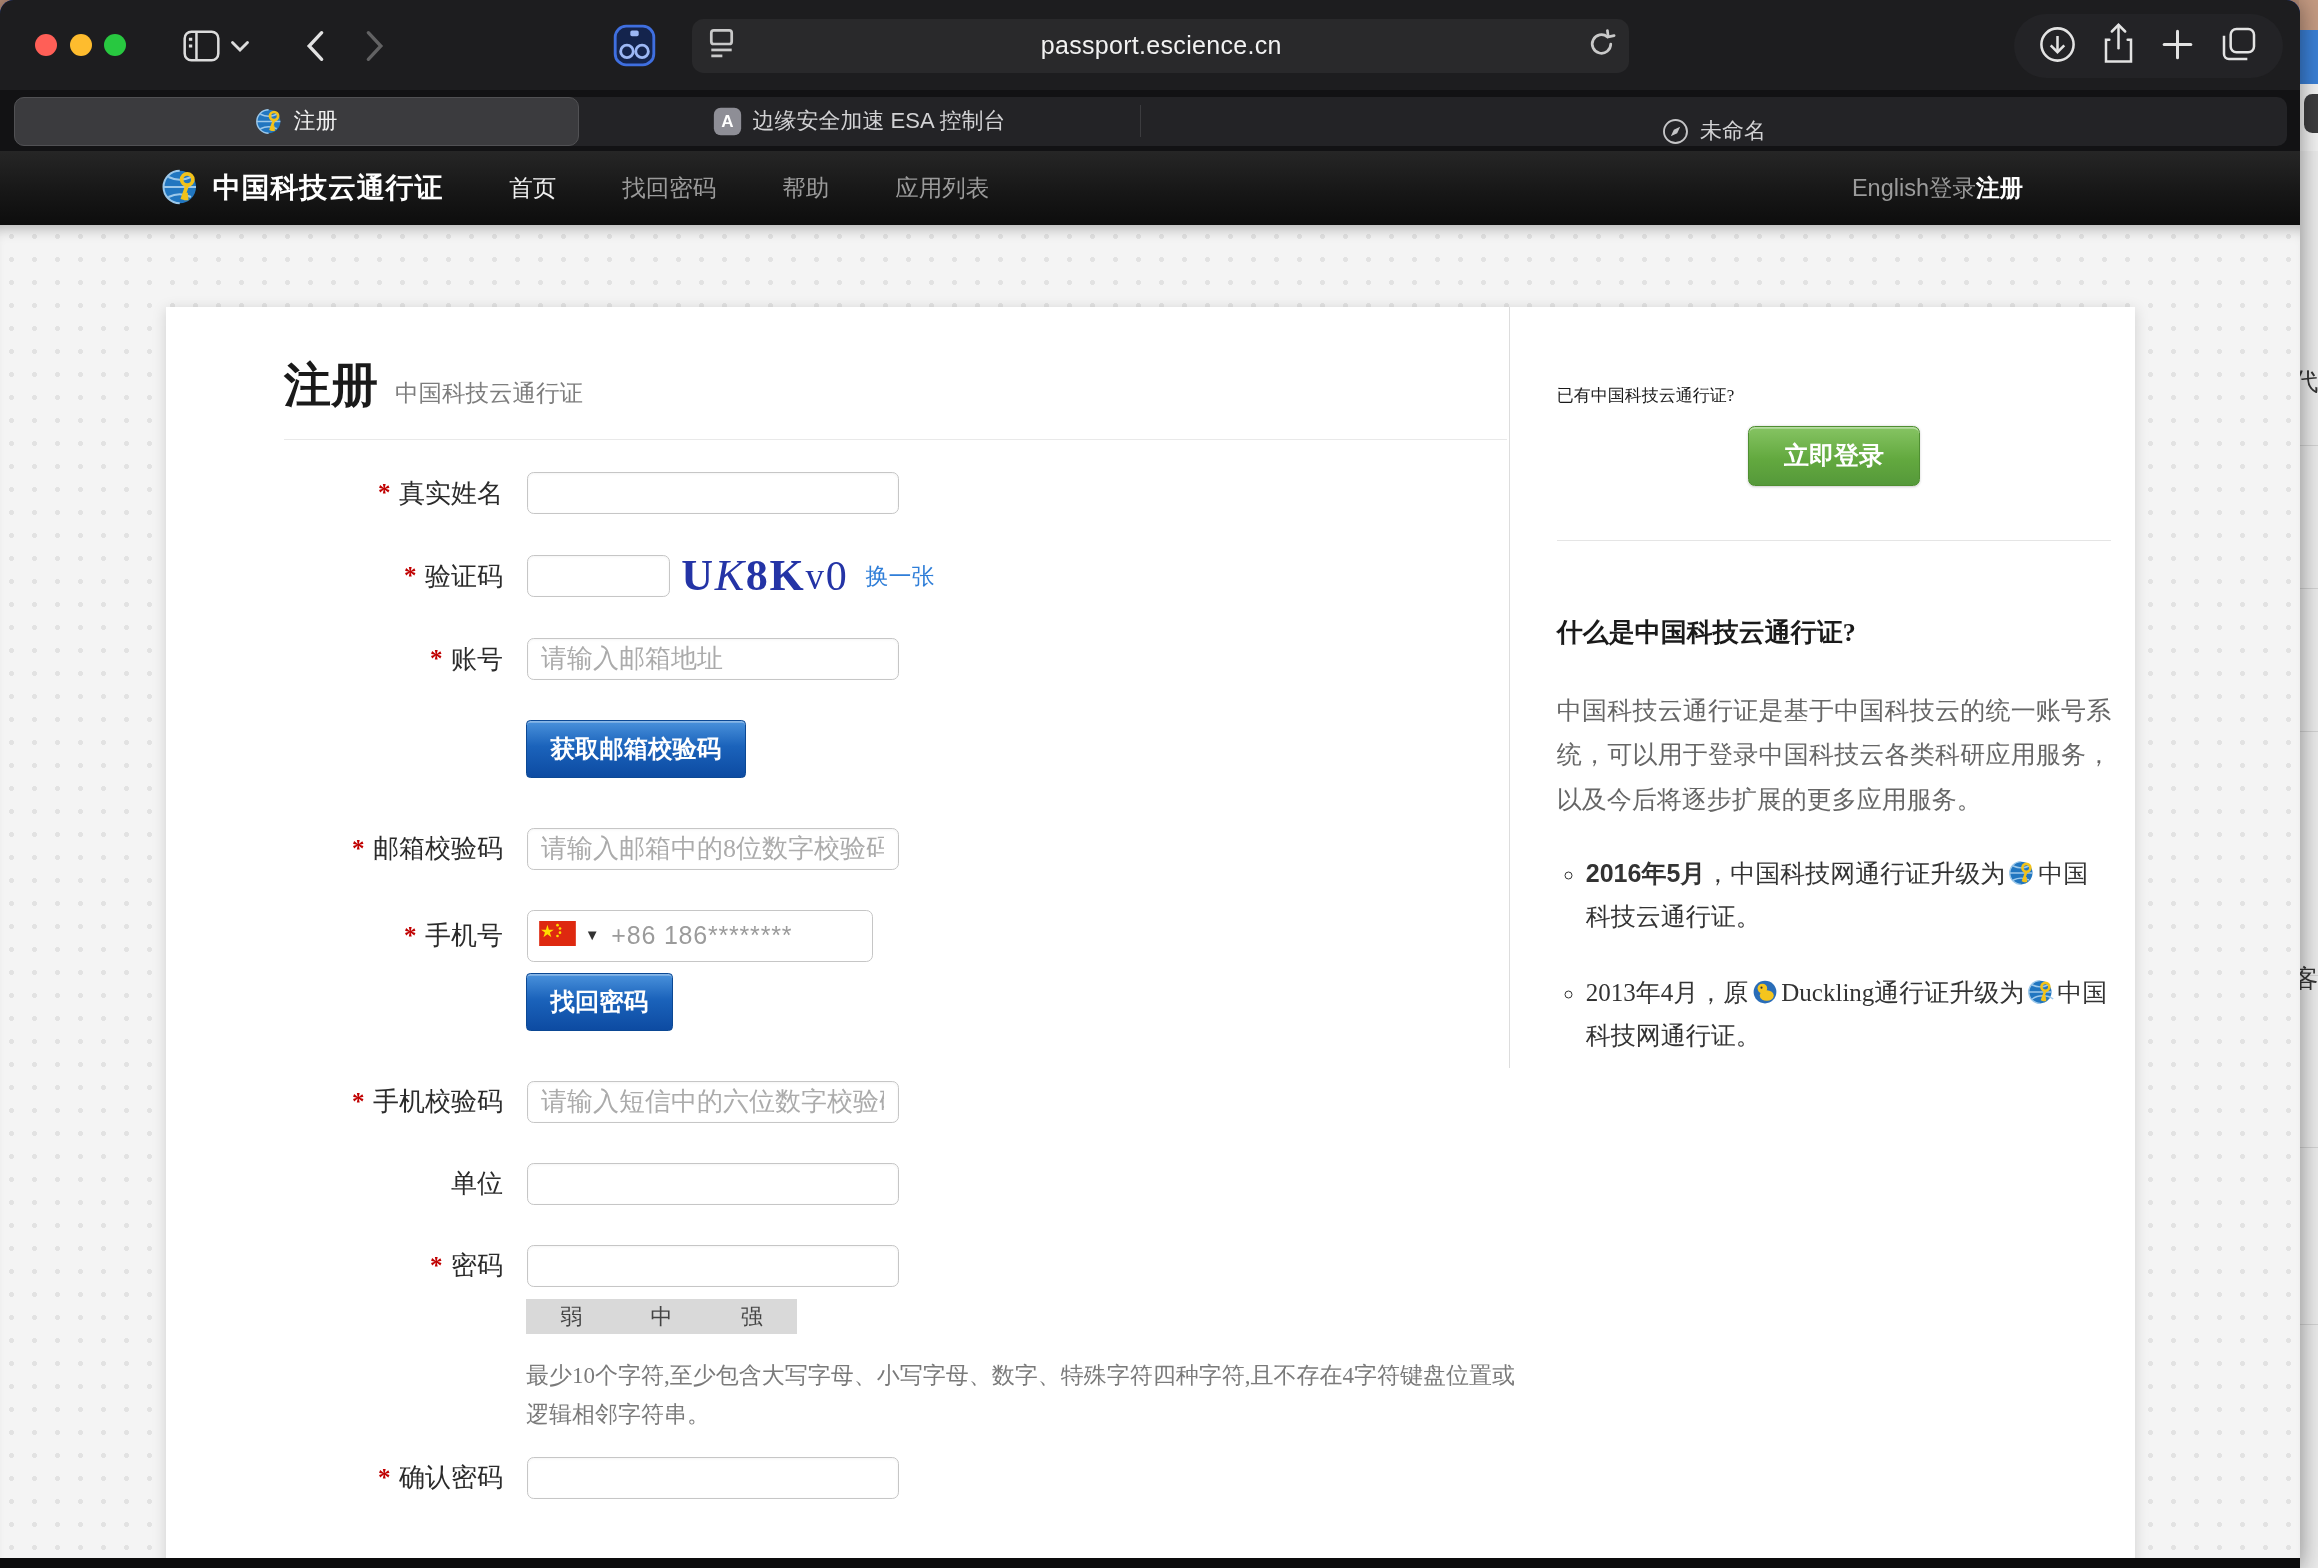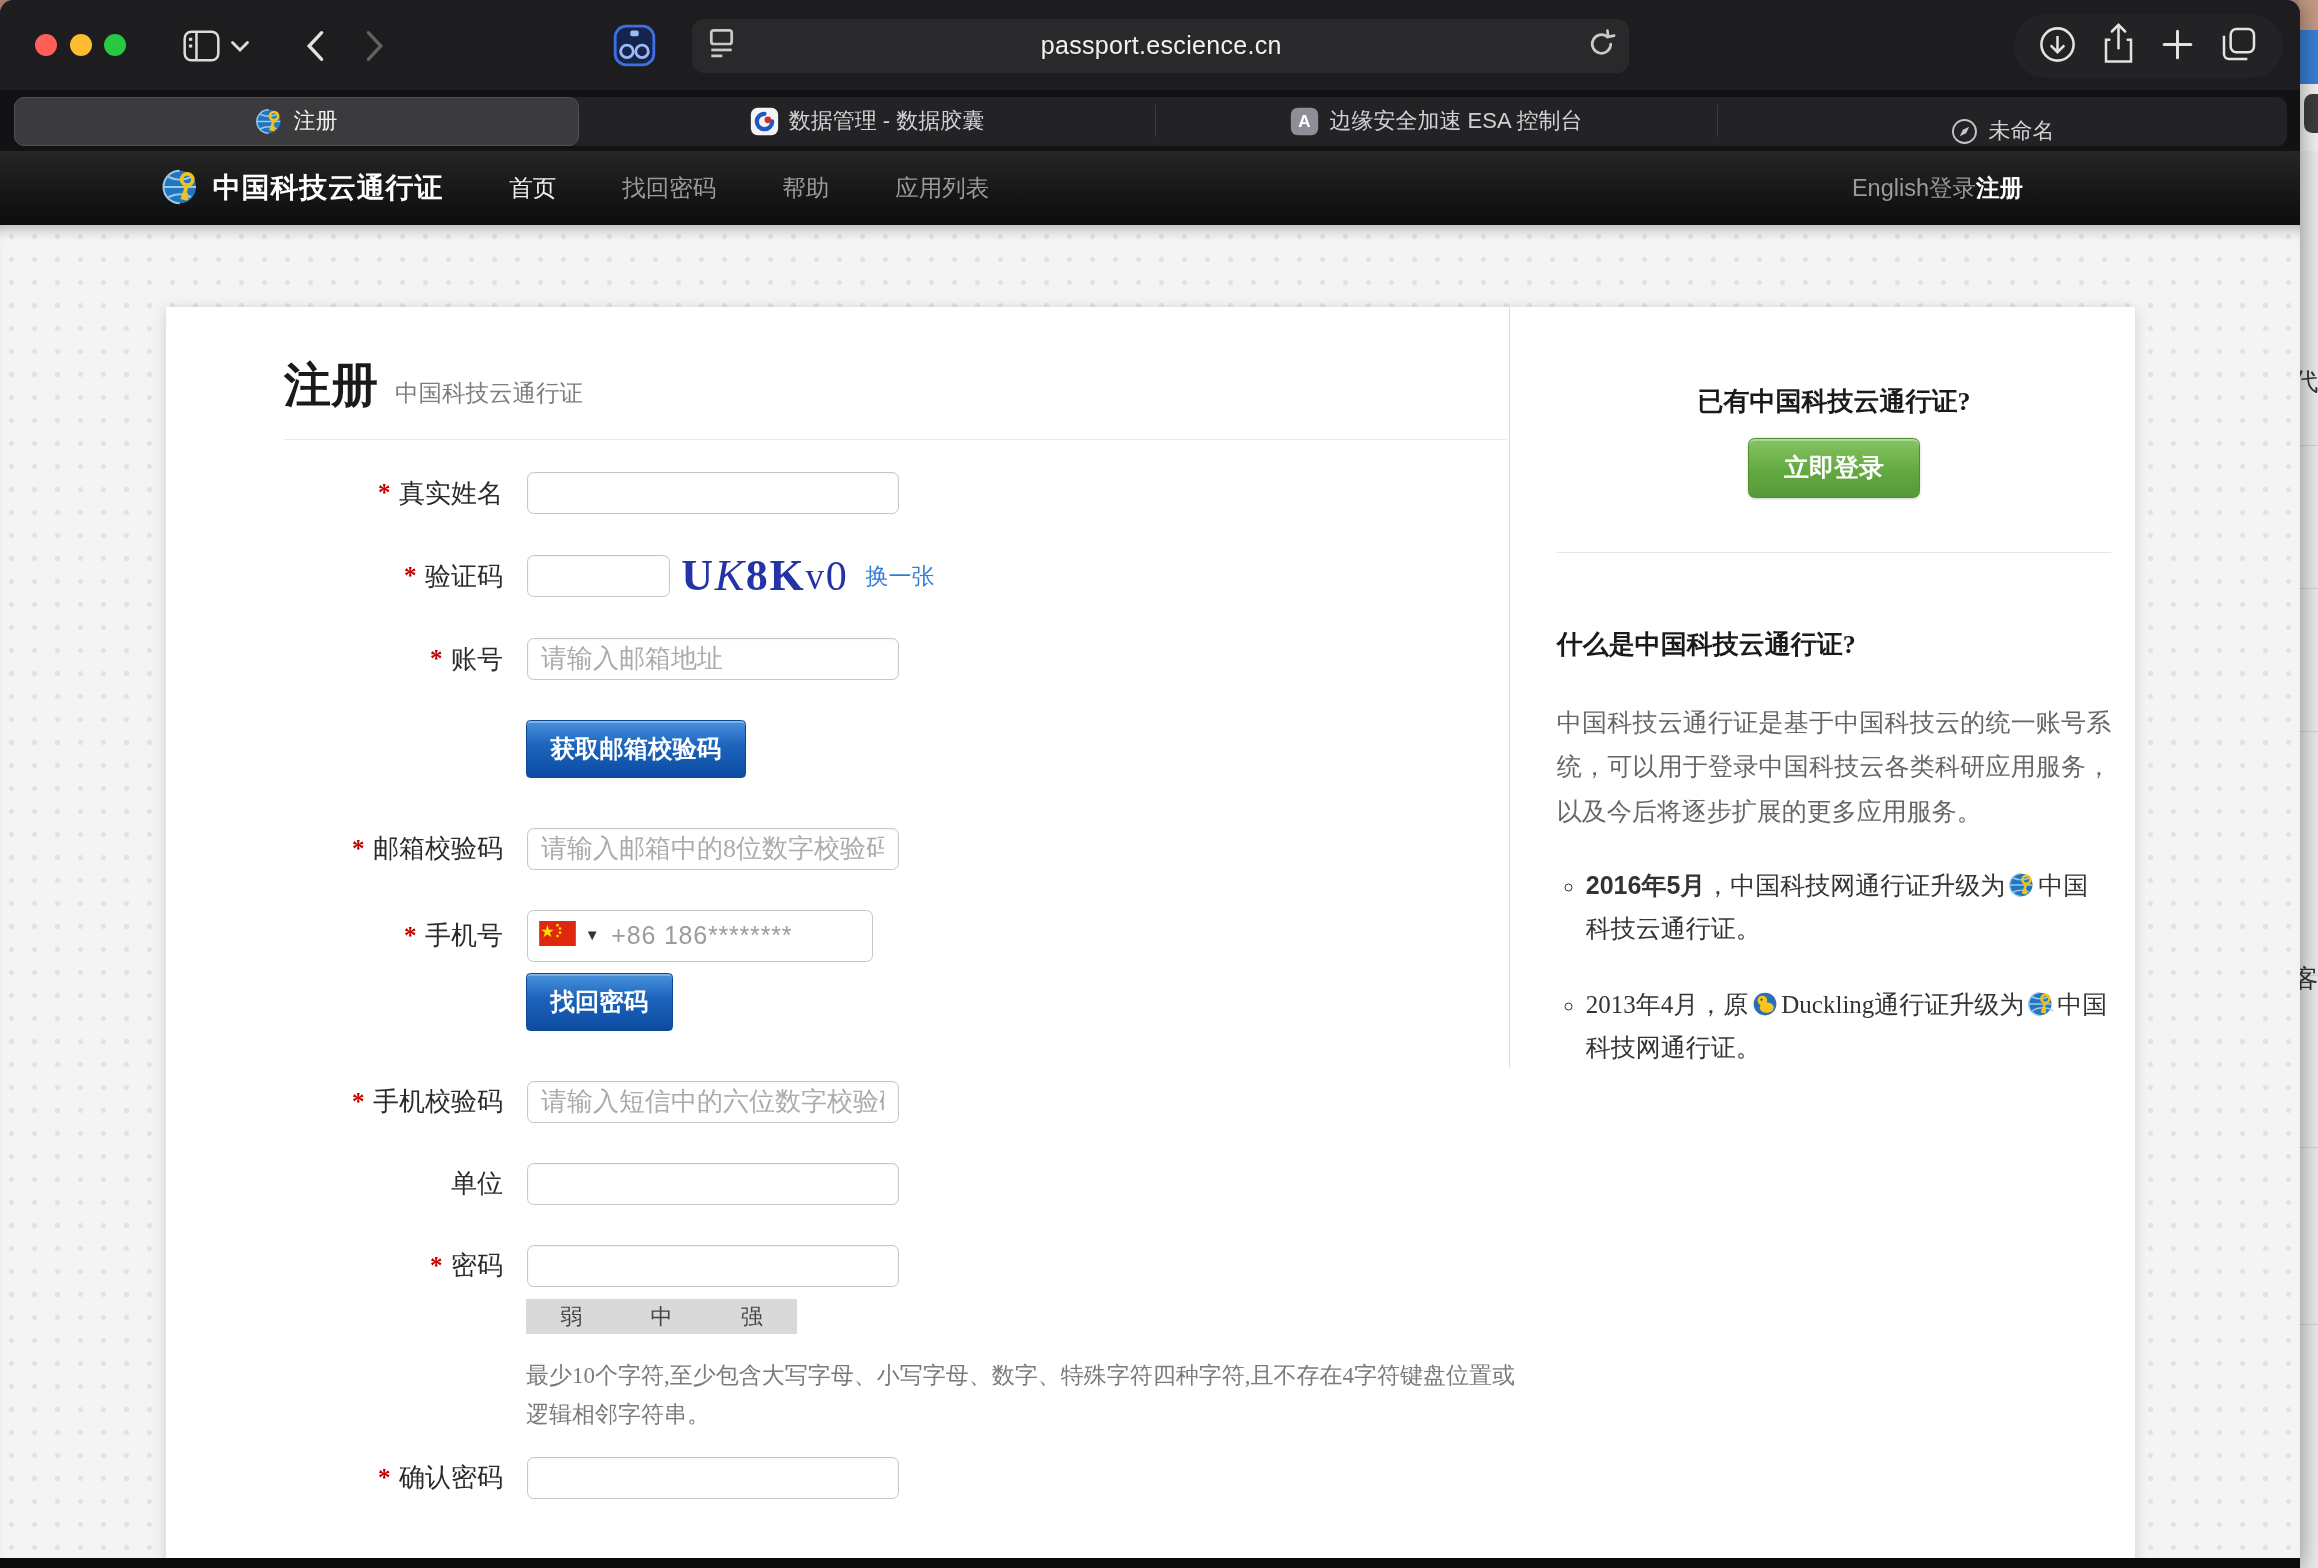--- a/index.html
+++ b/index.html
@@ -97,21 +97,21 @@
   .phonebox .caret { font-size:15px; color:#333; margin:0 11.8px 0 8.4px; }
   .phonebox .pval { font-size:25px; color:#9b9b9b; font-family:"Liberation Sans", sans-serif; letter-spacing:0.8px; }
   .meter { margin:11.8px 0 0 242px; width:271px; height:35px; background:#d9d9d9; display:flex; }
   .meter span { flex:1; text-align:center; line-height:35px; font-size:22px; color:#444; }
   .hint { margin:22px 0 0 242px; width:992px; font-size:23px; color:#7a7a7a; line-height:1.72; }
   .row.confirm { margin-top:22px; }
 
   
   .vline { width:0.8px; height:761px; background:#ddd; }
   .side-col { width:625px; padding:77px 23.5px 0 47px; font-family:"Liberation Serif", serif; }
-  .prompt { text-align:center; font-size:26px; font-weight:bold; color:#1a1a1a; }
+  .prompt { text-align:left; font-size:17px; font-weight:normal; color:#1a1a1a; }
   .greenbtn { display:block; margin:18.5px auto 0; border:0.8px solid #4f8f31; border-radius:6.7px; color:#fff; font-weight:bold;
               font-size:25px; padding:12.6px 35px; background:linear-gradient(180deg,#86c463 0%,#63a93f 55%,#55993a 100%);
               box-shadow:inset 0 1.7px 0 rgba(255,255,255,.4), 0 0.8px 2.5px rgba(0,0,0,.2); font-family:"Liberation Sans", sans-serif; cursor:pointer; }
   .ssep { border:none; border-top:0.8px solid #e5e5e5; margin-top:54px; }
   .abt-title { margin-top:74px; font-size:26px; font-weight:bold; color:#1a1a1a; }
   .abt-text { margin-top:39px; font-size:25px; color:#666; line-height:1.78; text-align:justify; }
   .blist { margin:30px 0 0 29px; }
   .blist li { font-size:25px; color:#333; line-height:1.7; margin-bottom:34px; list-style-type:circle; }
   .blist b { font-family:"Liberation Sans", sans-serif; }
   .ico-inline { width:28px; height:28px; vertical-align:-5px; margin:0 2.5px; }
@@ -238,31 +238,20 @@
         <div class="tab active">
           <span class="fav">
             <svg viewBox="0 0 32 32" width="29" height="29">
               <circle cx="15" cy="16" r="13" fill="#2176c0"></circle>
               <path d="M15 3 a13 13 0 0 0 0 26 M2 16 h26 M6 8 a17 13 0 0 0 18 0 M6 24 a17 13 0 0 1 18 0" stroke="#9cc8ea" stroke-width="1.6" fill="none"></path>
               <circle cx="21" cy="10" r="4.5" fill="none" stroke="#f2c21a" stroke-width="3"></circle>
               <path d="M21 14.5 L17 26 M17.5 22 h4 M18.5 25 h3.4" stroke="#f2c21a" stroke-width="3" fill="none"></path>
             </svg>
           </span>
           <span>注册</span>
-        </div>
-        <div class="tab t2">
-          <span class="fav">
-            <svg viewBox="0 0 34 34" width="29" height="29">
-              <rect x="1" y="1" width="32" height="32" rx="8" fill="#f4f4f4"></rect>
-              <path d="M26 17 a9 9 0 1 1 -9 -9" stroke="#1f57c4" stroke-width="5" fill="none" stroke-linecap="round"></path>
-              <circle cx="21" cy="15" r="4" fill="#d62c2c"></circle>
-            </svg>
-          </span>
-          <span>数据管理 - 数据胶囊</span>
-          <span class="vd"></span>
         </div>
         <div class="tab t3">
           <span class="fav">
             <svg viewBox="0 0 34 34" width="29" height="29" style="font-size:26px">
               <rect x="1" y="1" width="32" height="32" rx="8" fill="#8e8e96"></rect>
               <text x="17" y="24" text-anchor="middle" font-size="20" font-family="Liberation Sans, sans-serif" fill="#fff" font-weight="bold">A</text>
             </svg>
           </span>
           <span>边缘安全加速 ESA 控制台</span>
           <span class="vd"></span>

